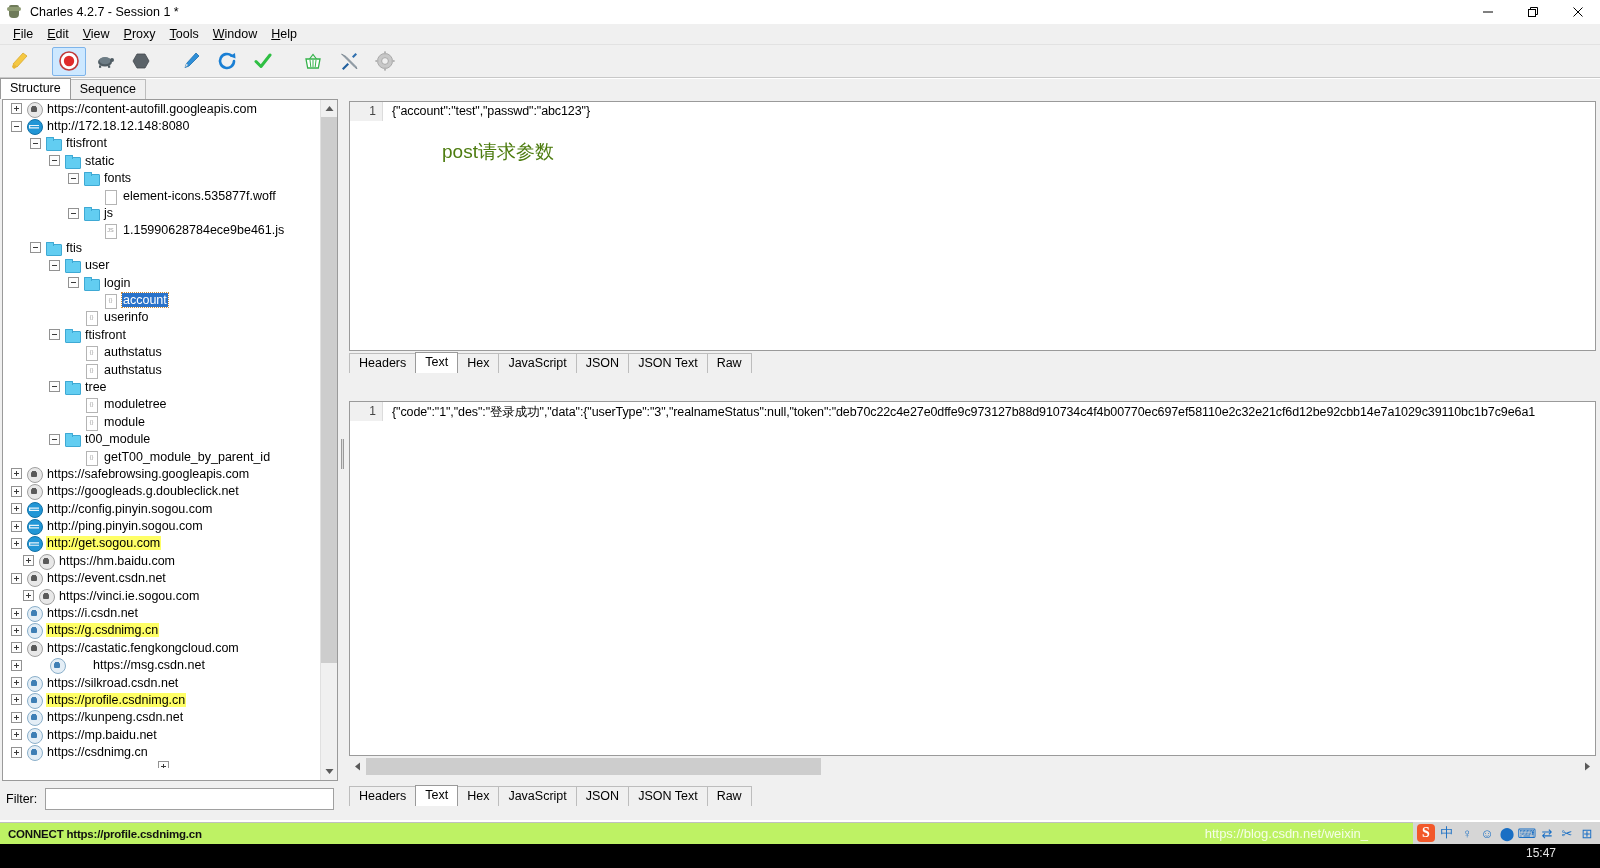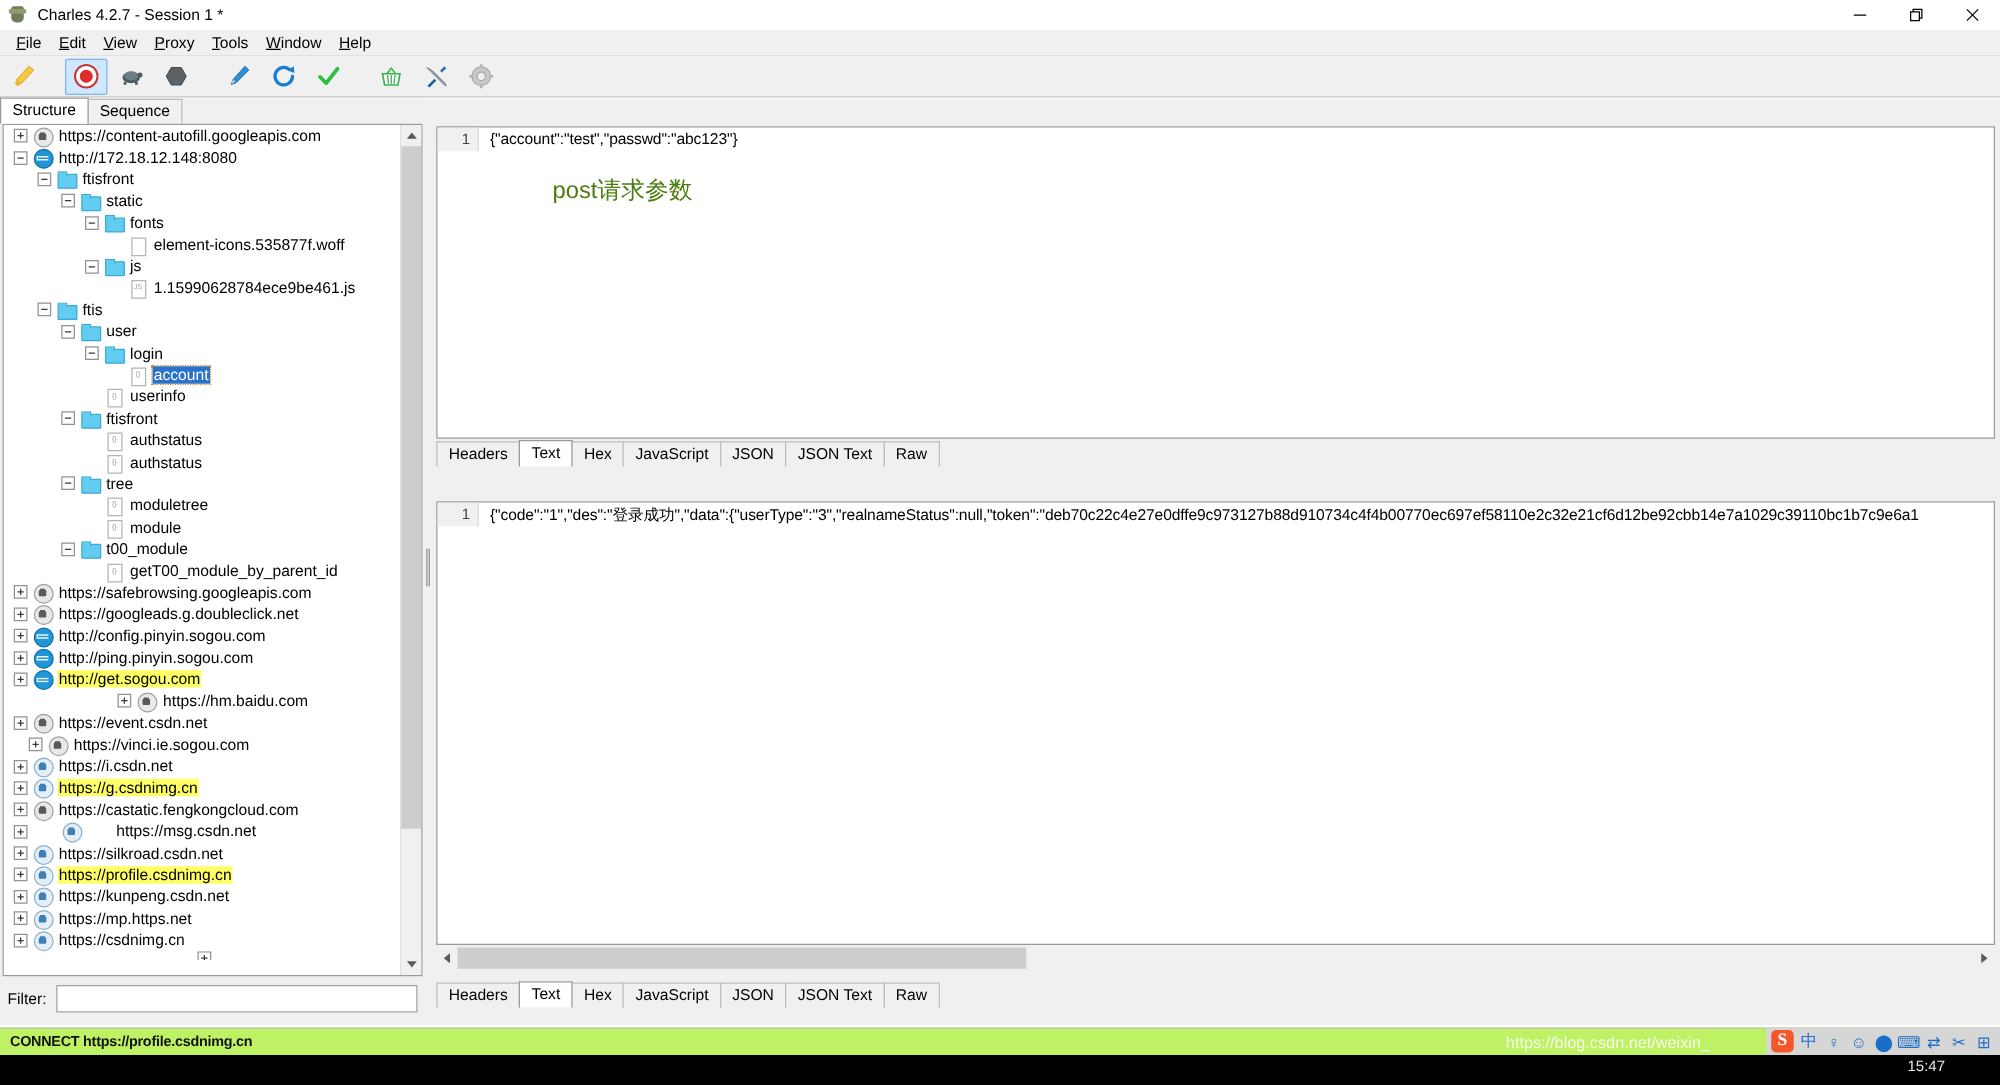--- a/index.html
+++ b/index.html
@@ -603,21 +603,21 @@
         <div class="trow" style="padding-left: 8px;">
           <span class="toggle plus"></span>
           <span class="ico globe"></span>
           <span class="lbl">http://ping.pinyin.sogou.com</span>
         </div>
         <div class="trow" style="padding-left: 8px;">
           <span class="toggle plus"></span>
           <span class="ico globe"></span>
           <span class="lbl hl">http://get.sogou.com</span>
         </div>
-        <div class="trow" style="padding-left: 20px; justify-content: center;">
+        <div class="trow" style="padding-left: 20px;">
           <span class="toggle plus"></span>
           <span class="ico lock"></span>
           <span class="lbl">https://hm.baidu.com</span>
         </div>
         <div class="trow" style="padding-left: 8px;">
           <span class="toggle plus"></span>
           <span class="ico lock"></span>
           <span class="lbl">https://event.csdn.net</span>
         </div>
         <div class="trow" style="padding-left: 8px; margin-left: 12px;">
@@ -656,21 +656,21 @@
           <span class="lbl hl">https://profile.csdnimg.cn</span>
         </div>
         <div class="trow" style="padding-left: 8px;">
           <span class="toggle plus"></span>
           <span class="ico lockblue"></span>
           <span class="lbl">https://kunpeng.csdn.net</span>
         </div>
         <div class="trow" style="padding-left: 8px;">
           <span class="toggle plus"></span>
           <span class="ico lockblue"></span>
-          <span class="lbl">https://mp.https.net</span>
+          <span class="lbl">https://mp.baidu.net</span>
         </div>
         <div class="trow" style="padding-left: 8px;">
           <span class="toggle plus"></span>
           <span class="ico lockblue"></span>
           <span class="lbl">https://csdnimg.cn</span>
         </div>
         <div class="trow" style="padding-left: 8px; height: 7px; overflow: hidden; flex-direction: column;">
           <span class="toggle plus"></span>
           <span class="ico lockblue"></span>
           <span class="lbl hl">https://bizapi.csdn.net</span>

